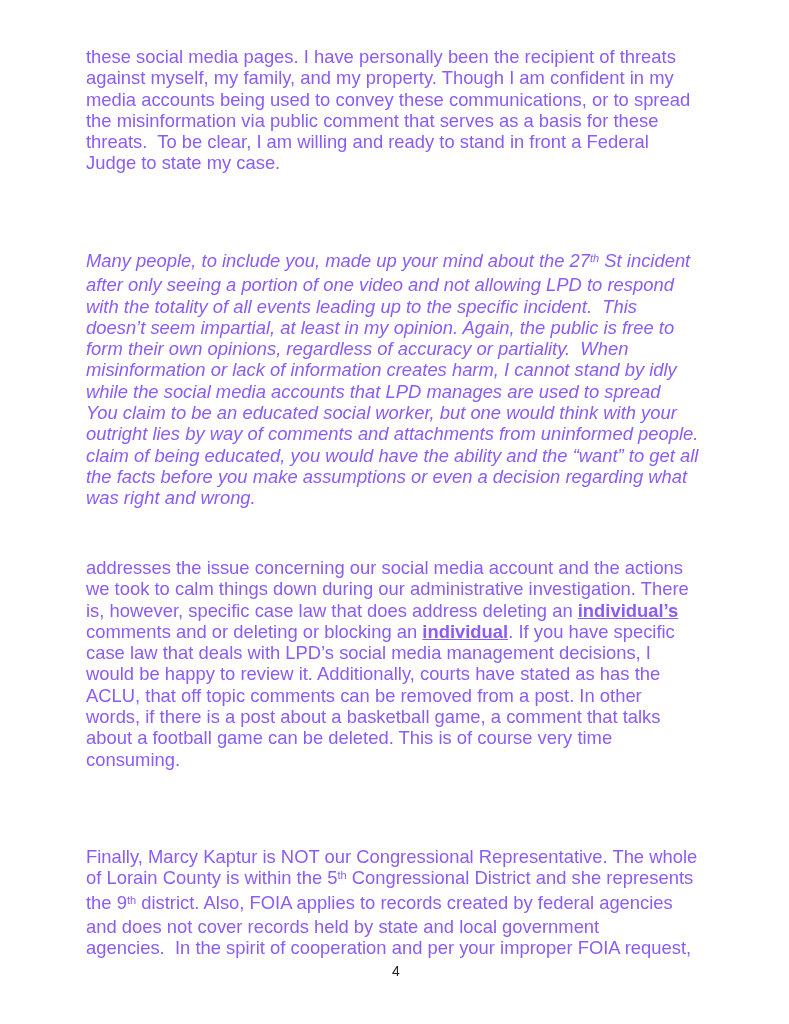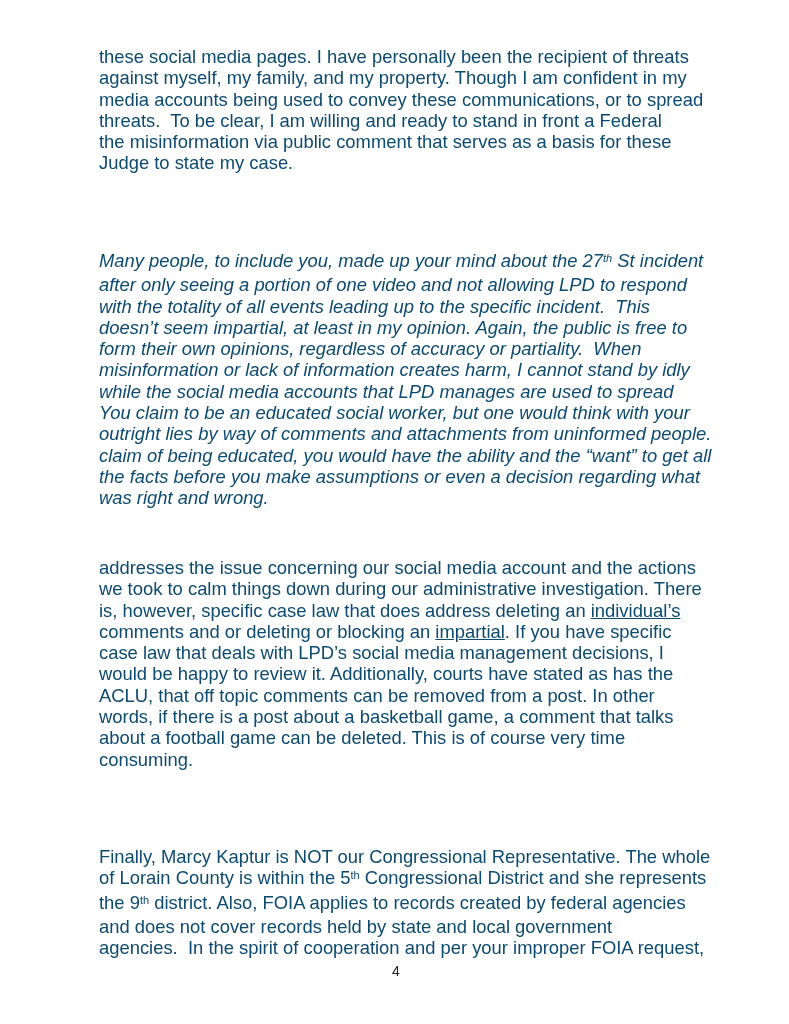--- a/index.html
+++ b/index.html
@@ -12,34 +12,34 @@
     overflow: hidden;
   }
   .sheet {
     position: absolute;
     inset: 0;
     background: #ffffff;
     color: #1a1a1a;
   }
   .para {
     position: absolute;
-    left: 99px;
+    left: 86px;
     width: 650px;
     font-size: 18.4px;
     line-height: 21.3px;
-    color: #0c4a6e;
+    color: #8b5cf6;
   }
   .line { white-space: pre; }
   .sup {
     font-size: 0.6em;
     position: relative;
     top: -0.45em;
     letter-spacing: 0;
   }
-  .u { text-decoration: underline; }
+  .u { text-decoration: underline; font-weight: bold; }
   #para-1 { top: 46px; }
   #para-2 { top: 250px; font-style: italic; }
   #para-3 { top: 557px; }
   #para-4 { top: 846px; }
   .page-number {
     position: absolute;
     top: 963px;
     left: 90px;
     width: 612px;
     text-align: center;
@@ -49,43 +49,43 @@
   }
 </style>
 </head>
 <body>
 
 <div class="sheet">
   <div class="para" id="para-1">
       <div class="line"><span>these social media pages. I have personally been the recipient of threats</span></div>
       <div class="line"><span>against myself, my family, and my property. Though I am confident in my</span></div>
       <div class="line"><span>media accounts being used to convey these communications, or to spread</span></div>
+      <div class="line"><span>the misinformation via public comment that serves as a basis for these</span></div>
       <div class="line"><span>threats.  To be clear, I am willing and ready to stand in front a Federal</span></div>
-      <div class="line"><span>the misinformation via public comment that serves as a basis for these</span></div>
       <div class="line"><span>Judge to state my case.</span></div>
     </div>
   <div class="para" id="para-2">
       <div class="line"><span>Many people, to include you, made up your mind about the 27</span><span class="sup">th</span><span> St incident</span></div>
       <div class="line"><span>after only seeing a portion of one video and not allowing LPD to respond</span></div>
       <div class="line"><span>with the totality of all events leading up to the specific incident.  This</span></div>
       <div class="line"><span>doesn’t seem impartial, at least in my opinion. Again, the public is free to</span></div>
       <div class="line"><span>form their own opinions, regardless of accuracy or partiality.  When</span></div>
       <div class="line"><span>misinformation or lack of information creates harm, I cannot stand by idly</span></div>
       <div class="line"><span>while the social media accounts that LPD manages are used to spread</span></div>
       <div class="line"><span>You claim to be an educated social worker, but one would think with your</span></div>
       <div class="line"><span>outright lies by way of comments and attachments from uninformed people.</span></div>
       <div class="line"><span>claim of being educated, you would have the ability and the “want” to get all</span></div>
       <div class="line"><span>the facts before you make assumptions or even a decision regarding what</span></div>
       <div class="line"><span>was right and wrong.</span></div>
     </div>
   <div class="para" id="para-3">
       <div class="line"><span>addresses the issue concerning our social media account and the actions</span></div>
       <div class="line"><span>we took to calm things down during our administrative investigation. There</span></div>
       <div class="line"><span>is, however, specific case law that does address deleting an </span><span class="u">individual’s</span></div>
-      <div class="line"><span>comments and or deleting or blocking an </span><span class="u">impartial</span><span>. If you have specific</span></div>
+      <div class="line"><span>comments and or deleting or blocking an </span><span class="u">individual</span><span>. If you have specific</span></div>
       <div class="line"><span>case law that deals with LPD’s social media management decisions, I</span></div>
       <div class="line"><span>would be happy to review it. Additionally, courts have stated as has the</span></div>
       <div class="line"><span>ACLU, that off topic comments can be removed from a post. In other</span></div>
       <div class="line"><span>words, if there is a post about a basketball game, a comment that talks</span></div>
       <div class="line"><span>about a football game can be deleted. This is of course very time</span></div>
       <div class="line"><span>consuming.</span></div>
     </div>
   <div class="para" id="para-4">
       <div class="line"><span>Finally, Marcy Kaptur is NOT our Congressional Representative. The whole</span></div>
       <div class="line"><span>of Lorain County is within the 5</span><span class="sup">th</span><span> Congressional District and she represents</span></div>

